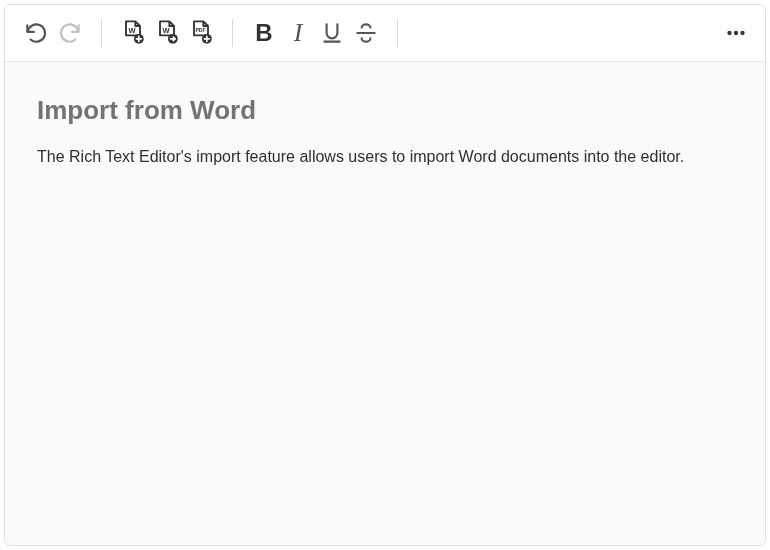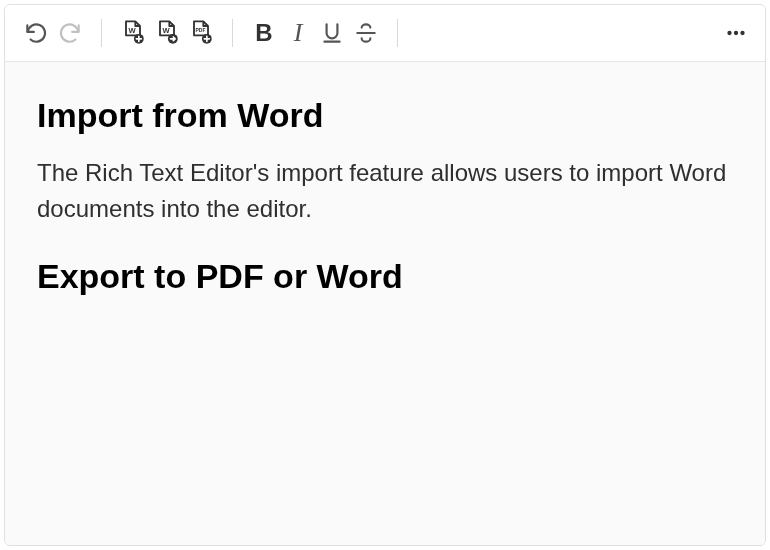--- a/index.html
+++ b/index.html
@@ -26,26 +26,26 @@
   .sep{
     width:1px;height:28px;background:#d9d9d9;margin:0 14px;
   }
   .spacer{flex:1;}
   .content{
     flex:1;padding:32px 32px 0 32px;
     background:#fafafa;color:#2b2b2b;
   }
   .content h2{
     margin:0 0 18px 0;
-    font-size:34px;font-weight:700;color:#000000;
+    font-size:26px;font-weight:700;color:#737373;
     line-height:1.25;
   }
   .content p{
     margin:0 0 28px 0;
-    font-size:24px;line-height:1.5;color:#2f2f2f;
+    font-size:16px;line-height:1.5;color:#2f2f2f;
   }
   .ico-txt-b{font-weight:800;font-size:24px;color:#333;line-height:1;}
   .ico-txt-i{font-style:italic;font-family:"Times New Roman",serif;font-size:26px;color:#555;line-height:1;}
 </style>
 </head>
 <body>
 
 <div class="editor-wrap">
 
   <div class="toolbar">
@@ -147,16 +147,15 @@
           <circle cx="18" cy="12" r="2"></circle>
         </svg>
       </span>
     </div>
 
   </div>
 
   <div class="content">
     <h2>Import from Word</h2>
     <p>The Rich Text Editor's import feature allows users to import Word documents into the editor.</p>
-    <h2>Export to PDF or Word</h2>
   </div>
 
 </div>
 
 </body></html>

